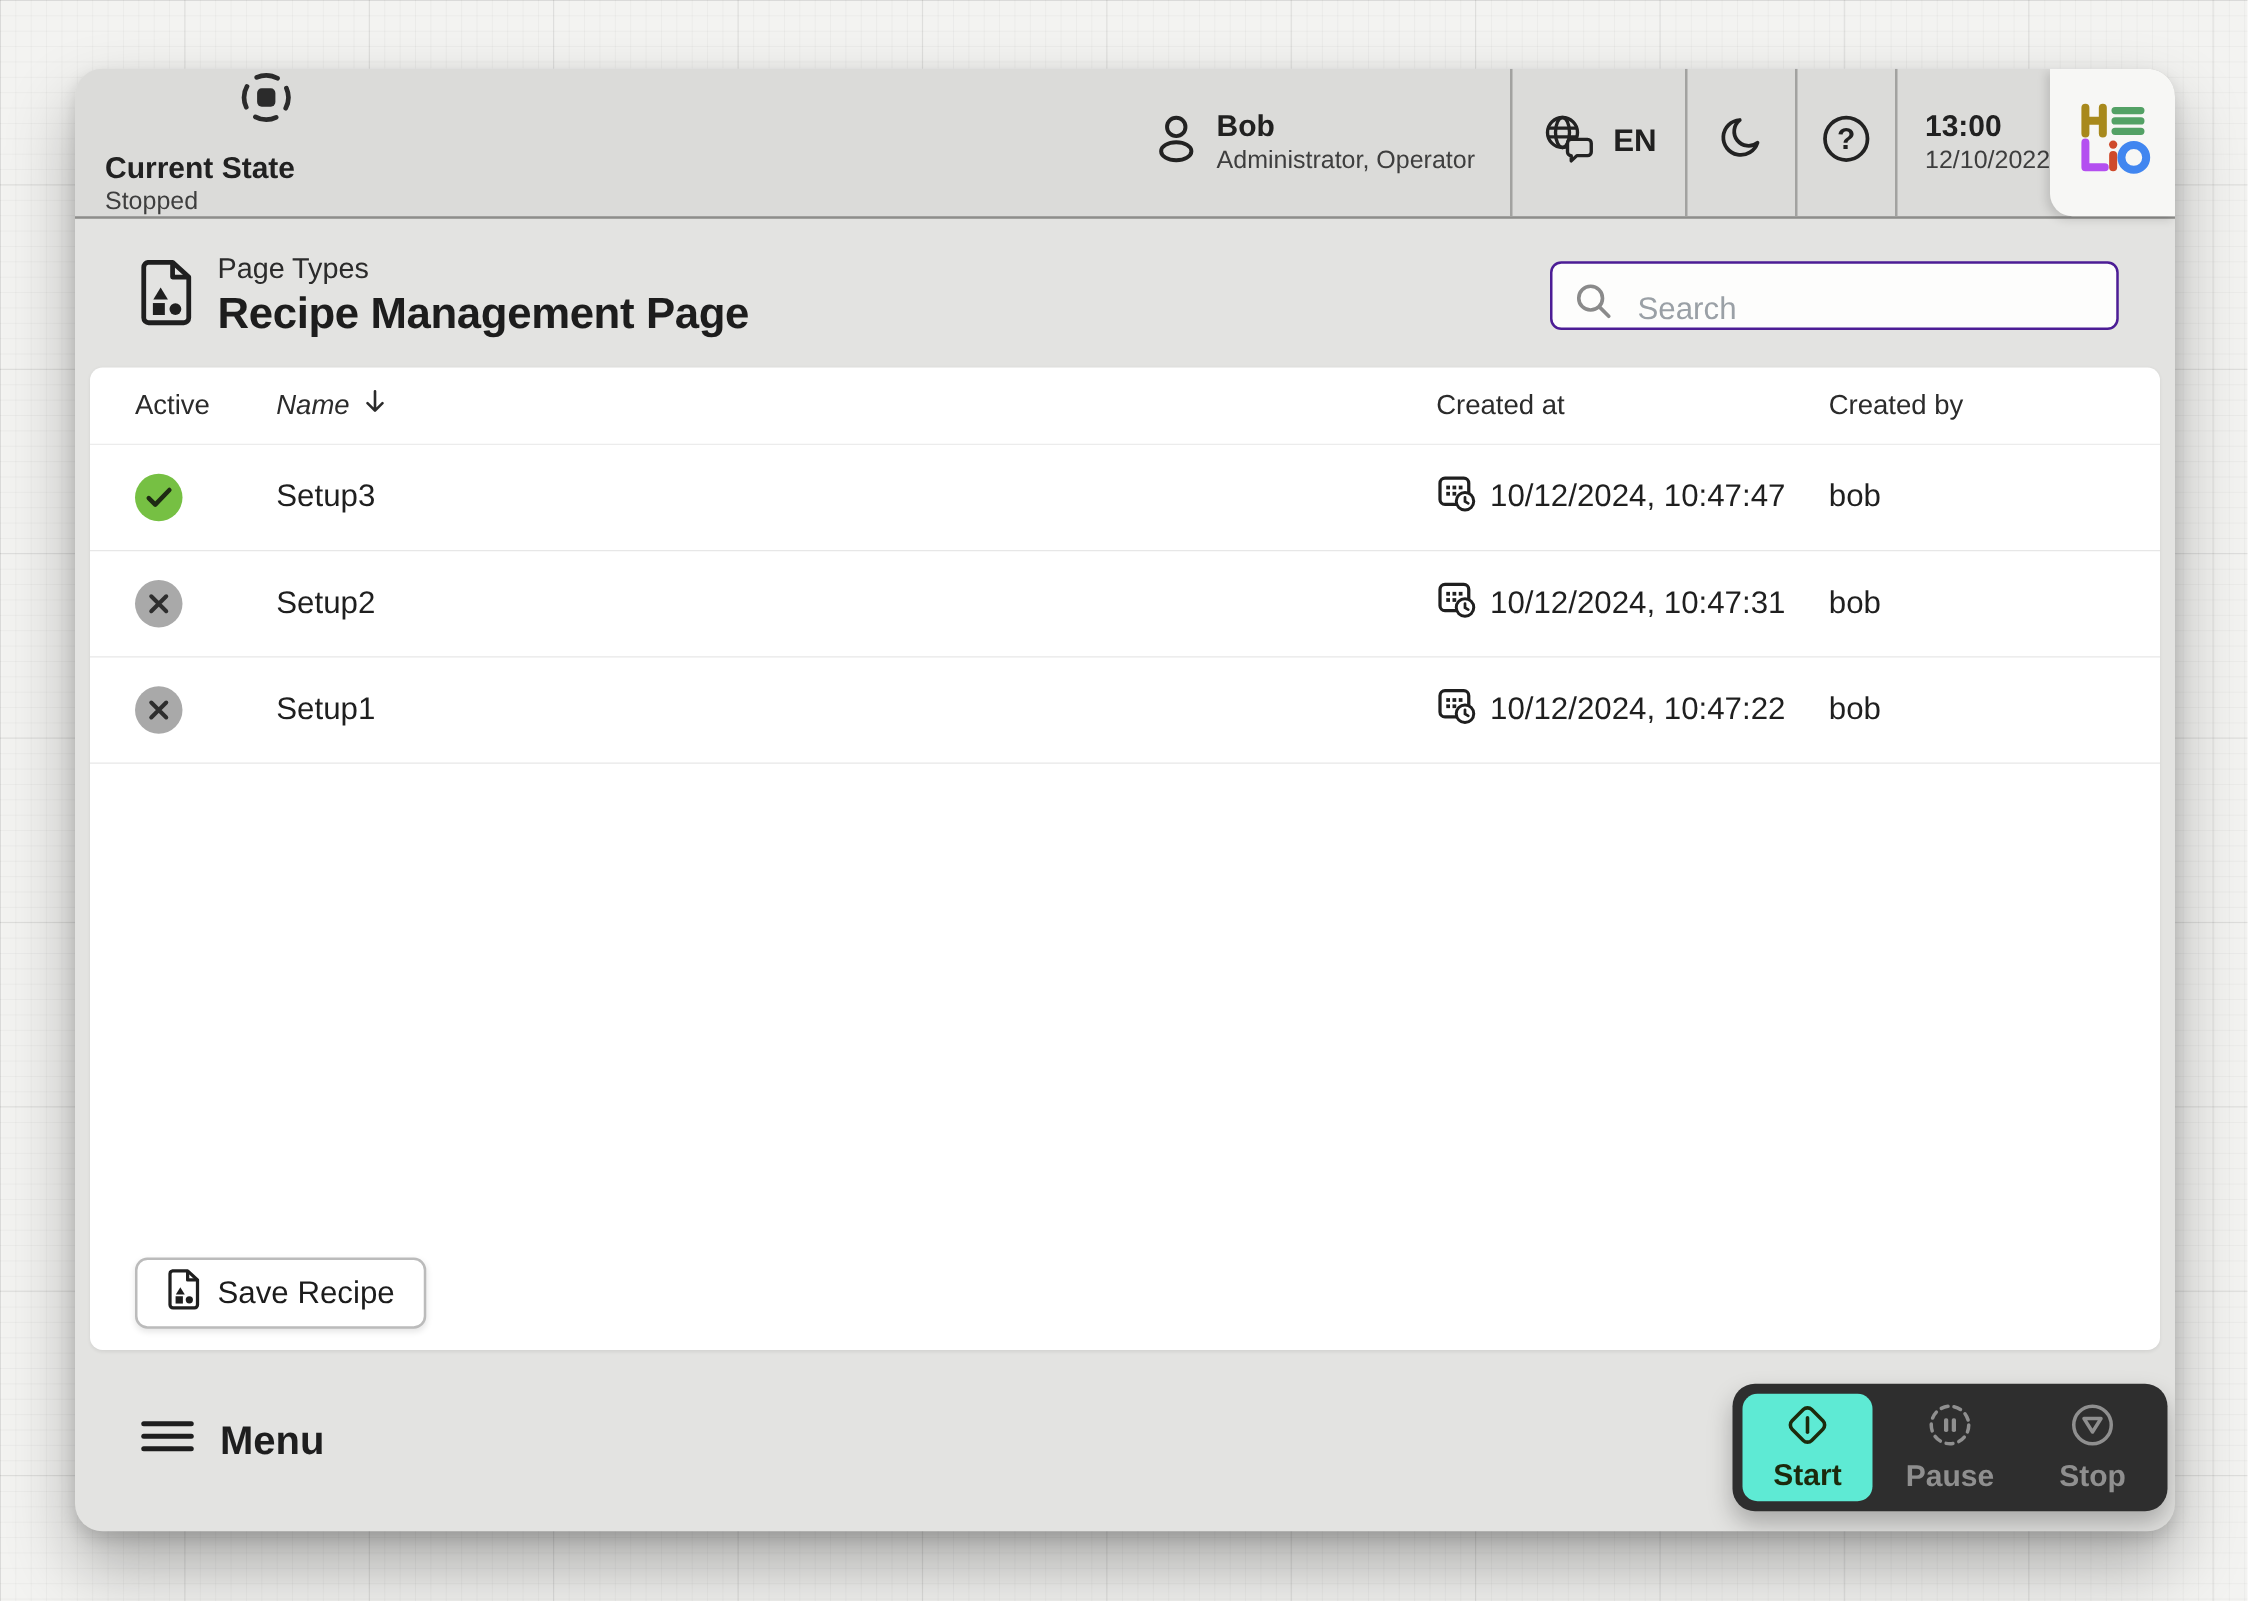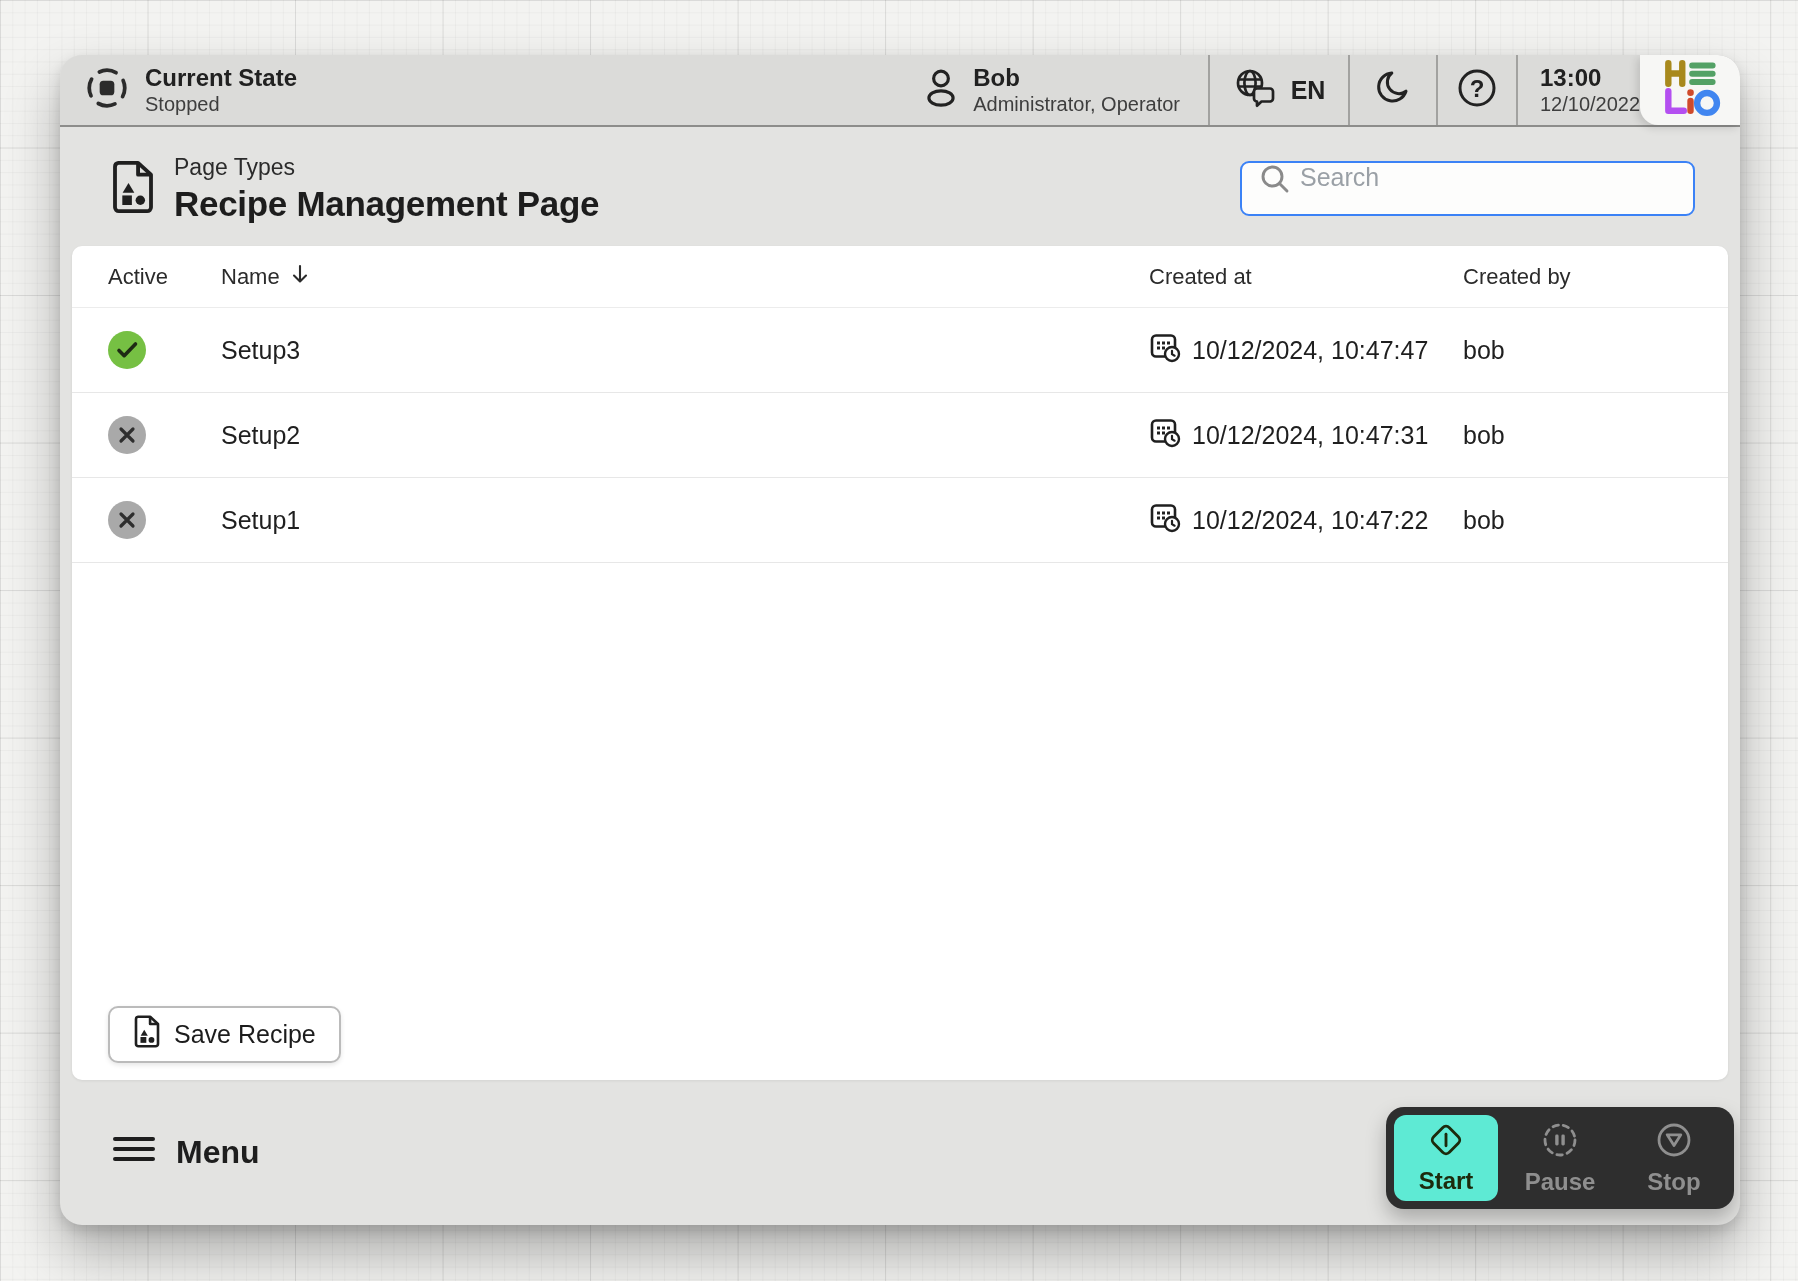--- a/index.html
+++ b/index.html
@@ -20,52 +20,52 @@
   
   .window {
     position:absolute; left:60px; top:55px; width:1680px; height:1170px;
     background:#e3e3e1; border-radius:22px; overflow:hidden;
     box-shadow:0 28px 55px rgba(0,0,0,.30), 0 6px 14px rgba(0,0,0,.14);
     display:flex; flex-direction:column;
   }
 
   
   .topbar { flex:0 0 72px; display:flex; align-items:stretch; background:#dbdbd9; border-bottom:2px solid #8d8d8b; }
-  .tb-state { display:flex; align-items:center; gap:15px; padding-left:24px; }
+  .tb-state { display:flex; align-items:flex-end; gap:15px; padding-left:24px;flex-direction:column; }
   .tb-spacer { flex:1; }
   .tb-sec { display:flex; align-items:center; justify-content:center; border-left:2px solid #a2a2a0; }
   .tb-user { gap:14px; padding:0 28px; }
   .tb-lang { width:140px; gap:12px; cursor:pointer; }
   .tb-moon { width:88px; cursor:pointer; }
   .tb-help { width:80px; cursor:pointer; }
   .tb-time { width:124px; flex-direction:column; align-items:flex-start; justify-content:center; padding-left:22px; }
   .tb-logo { width:100px; border-left:none; background:#f7f7f5; border-radius:0 22px 0 18px;
              box-shadow:-3px 3px 8px rgba(0,0,0,.13); display:flex; align-items:center; justify-content:center; }
   .t-label { font-size:24px; font-weight:700; color:#212121; line-height:1.15; }
   .t-sub   { font-size:20px; color:#3e3e3e; line-height:1.2; }
   .t-lang  { font-size:25px; font-weight:700; color:#212121; }
 
   
   .pageheader { flex:0 0 119px; display:flex; align-items:center; justify-content:space-between; padding:10px 45px 6px 50px; }
   .ph-left { display:flex; align-items:center; gap:18px; }
   .ph-texts { display:flex; flex-direction:column; gap:3px; }
   .breadcrumb { font-size:23px; color:#2b2b2b; }
   .page-title { font-size:35px; font-weight:800; color:#1d1d1d; letter-spacing:-0.3px; }
-  .search { width:455px; height:55px; background:#fdfdfc; border:2px solid #3b82f6; border-radius:9px;
-            display:flex; align-items:flex-start; gap:9px; padding:0 17px; }
+  .search { width:455px; height:55px; background:#fdfdfc; border:2px solid #4c1d95; border-radius:9px;
+            display:flex; align-items:flex-end; gap:19px; padding:0 17px; }
   .search input { flex:1; border:none; outline:none; background:transparent; font-size:25px; color:#333;
                   font-family:"Liberation Sans", sans-serif; }
   .search input::placeholder { color:#9aa0a6; }
 
   
   .card { flex:1; margin:0 12px; background:#fff; border-radius:10px; position:relative;
           box-shadow:0 1px 3px rgba(0,0,0,.07); overflow:hidden; }
   .thead, .trow { display:grid; grid-template-columns:113px 928px 314px 1fr; align-items:center; padding-left:36px; }
   .thead { height:62px; font-size:22px; color:#2b2b2b; border-bottom:1.5px solid #ececec; }
-  .th-name { display:flex; align-items:center; gap:9px; }
+  .th-name { display:flex; align-items:center; gap:9px;font-style:italic; }
   .th { cursor:pointer; }
   .trow { height:85px; border-bottom:1.5px solid #e7e7e7; font-size:25px; color:#1f1f1f; cursor:pointer; }
   .status { width:38px; height:38px; border-radius:50%; border:none; cursor:pointer;
             display:flex; align-items:center; justify-content:center; background:#a9a9a9; }
   .is-active .status { background:#76c043; }
   .status .icon-check { display:none; }
   .is-active .status .icon-check { display:block; }
   .date-cell { display:flex; align-items:center; gap:11px; }
 
   .save-btn { position:absolute; left:36px; bottom:17px; height:57px; display:flex; align-items:center; gap:13px;

